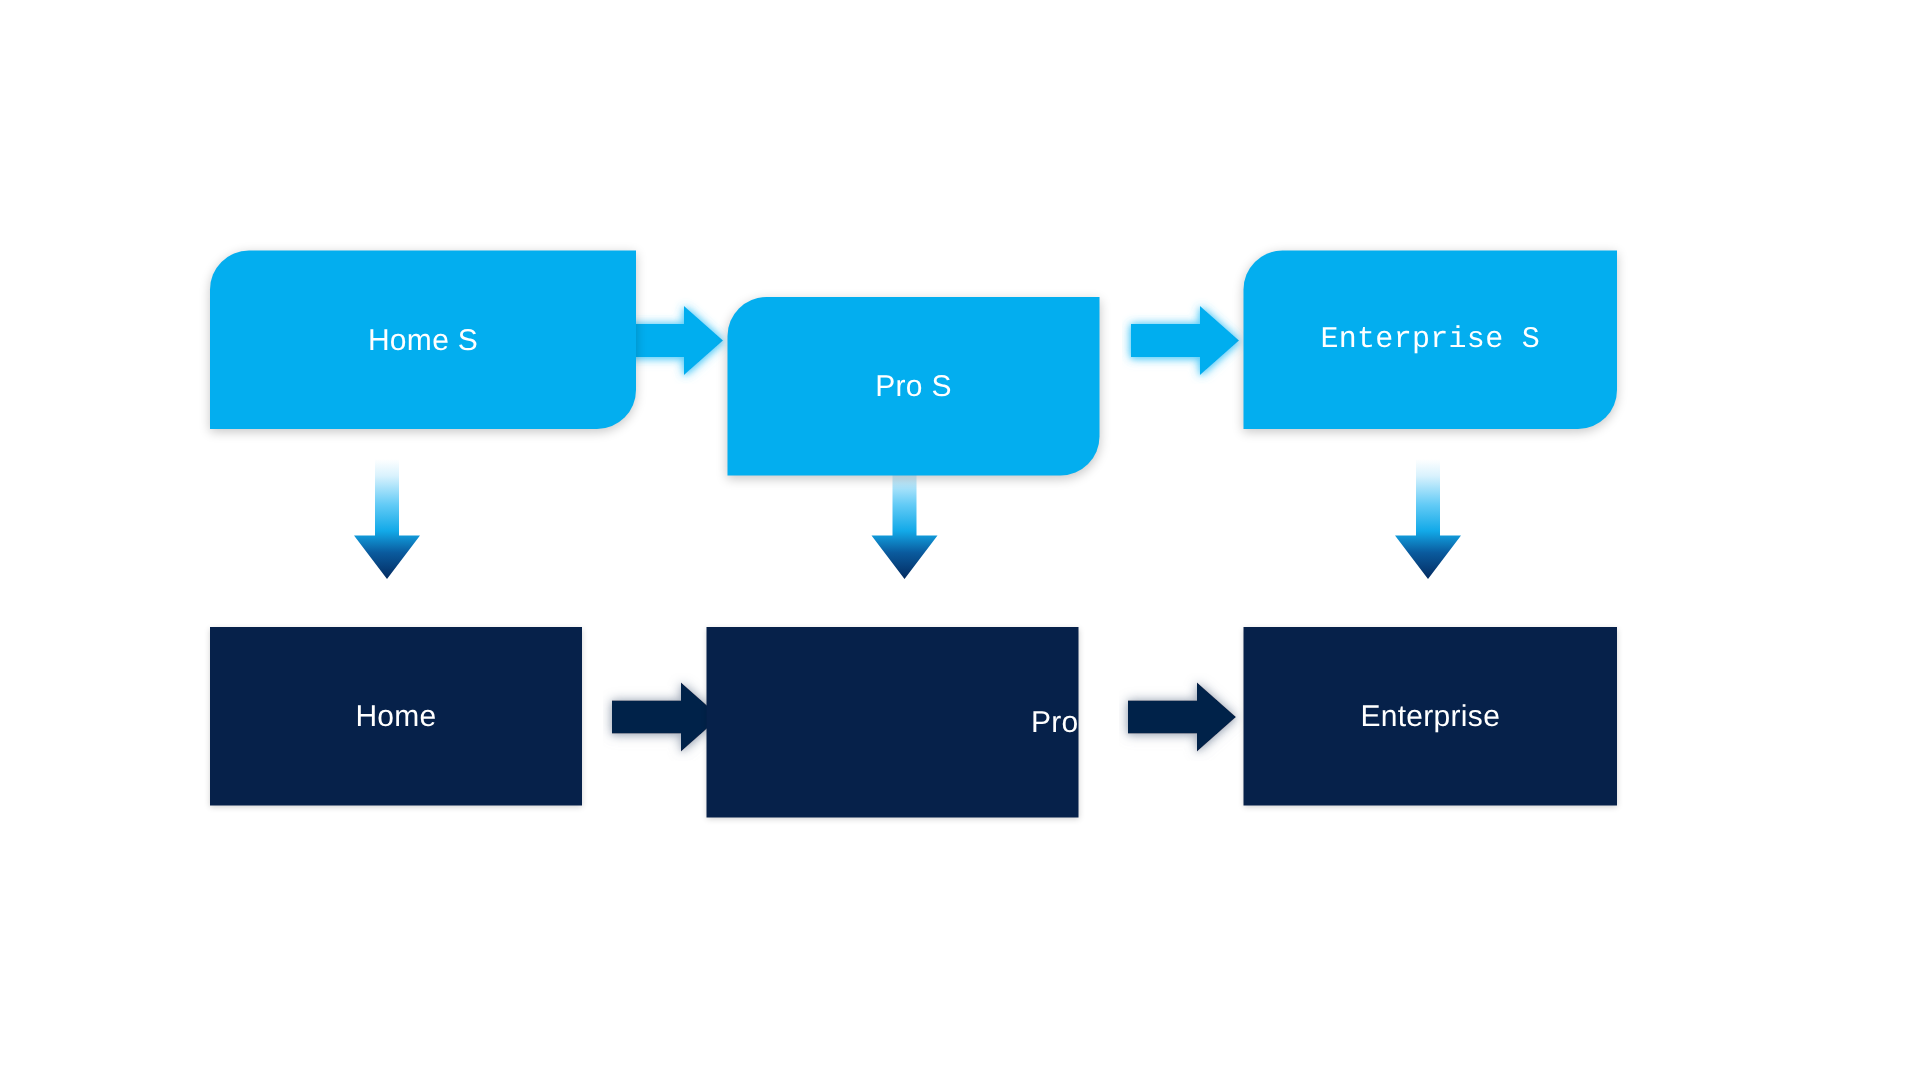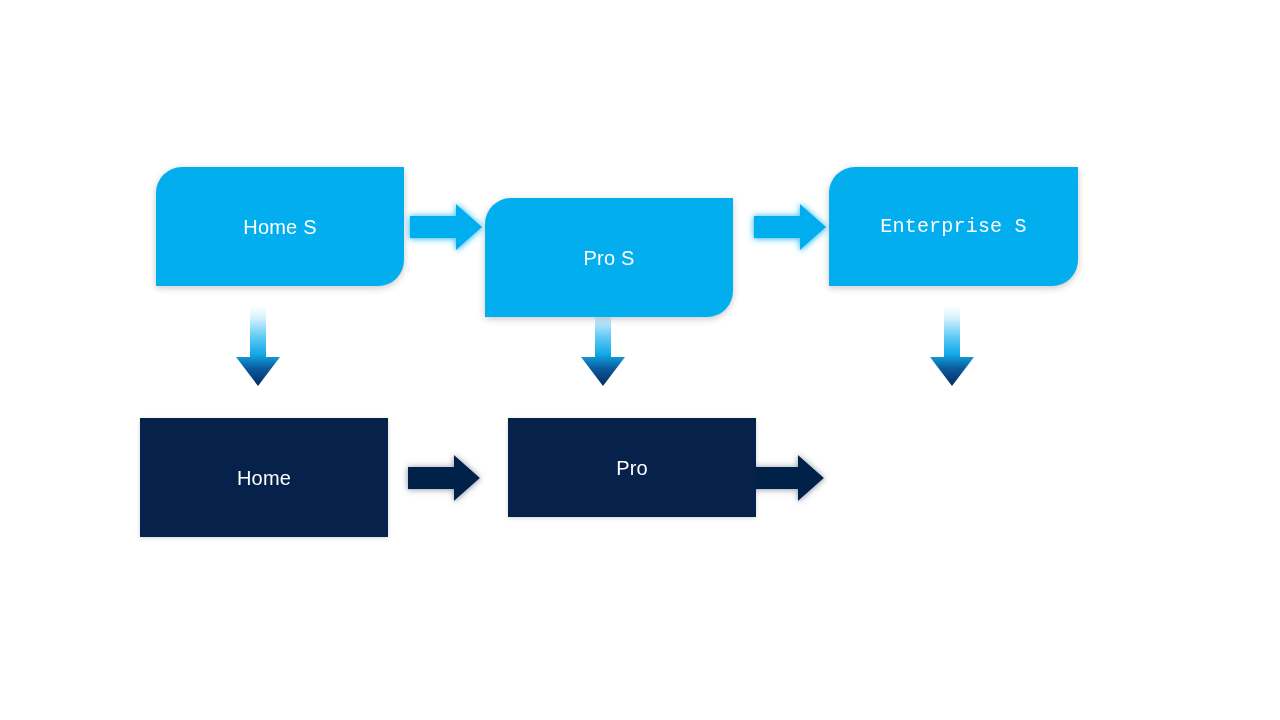--- a/index.html
+++ b/index.html
@@ -83,21 +83,21 @@
         <stop offset="0%" stop-color="#ffffff"></stop>
         <stop offset="14%" stop-color="#D9F2FD"></stop>
         <stop offset="38%" stop-color="#63CBF6"></stop>
         <stop offset="60%" stop-color="#12A9E8"></stop>
         <stop offset="78%" stop-color="#0A5B9E"></stop>
         <stop offset="100%" stop-color="#042B60"></stop>
       </linearGradient>
     </defs>
   </svg>
 
-  <div class="tier-box service" style="left:156px; top:167px; width:248px; height:119px;">
+  <div class="tier-box service" style="left:140px; top:167px; width:284px; height:119px;">
     <span>Home S</span>
   </div>
 
   <div class="tier-box service" style="left:485px; top:167px; width:248px; height:119px;margin-top:31px;">
     <span>Pro S</span>
   </div>
 
   <div class="tier-box service" style="left:829px; top:167px; width:249px; height:119px;font-family:Liberation Mono, monospace;">
     <span>Enterprise S</span>
   </div>
@@ -129,24 +129,27 @@
   <div class="v-arrow" style="left:922px; top:306px;">
     <svg width="60" height="84" viewBox="0 0 60 84">
       <polygon points="22,0 38,0 38,51 52,51 30,80 8,51 22,51" fill="url(#vGrad)"></polygon>
     </svg>
   </div>
 
   <div class="tier-box product" style="left:140px; top:418px; width:248px; height:119px;">
     <span>Home</span>
   </div>
 
-  <div class="tier-box product" style="left:508px; top:418px; width:248px; height:99px;">
+  <div class="tier-box product" style="left:471px; top:418px; width:248px; height:127px;justify-content:flex-end;">
     <span>Pro</span>
   </div>
 
+  <div class="tier-box product" style="left:829px; top:418px; width:249px; height:119px;">
+    <span>Enterprise</span>
+  </div>
 
   <div class="h-arrow" style="left:402px; top:449px;">
     <svg width="84" height="58" viewBox="0 0 84 58">
       <polygon points="6,18 52,18 52,6 78,29 52,52 52,40 6,40" fill="#06214A" filter="url(#navyGlow)"></polygon>
     </svg>
   </div>
 
   <div class="h-arrow" style="left:746px; top:449px;">
     <svg width="84" height="58" viewBox="0 0 84 58">
       <polygon points="6,18 52,18 52,6 78,29 52,52 52,40 6,40" fill="#06214A" filter="url(#navyGlow)"></polygon>

